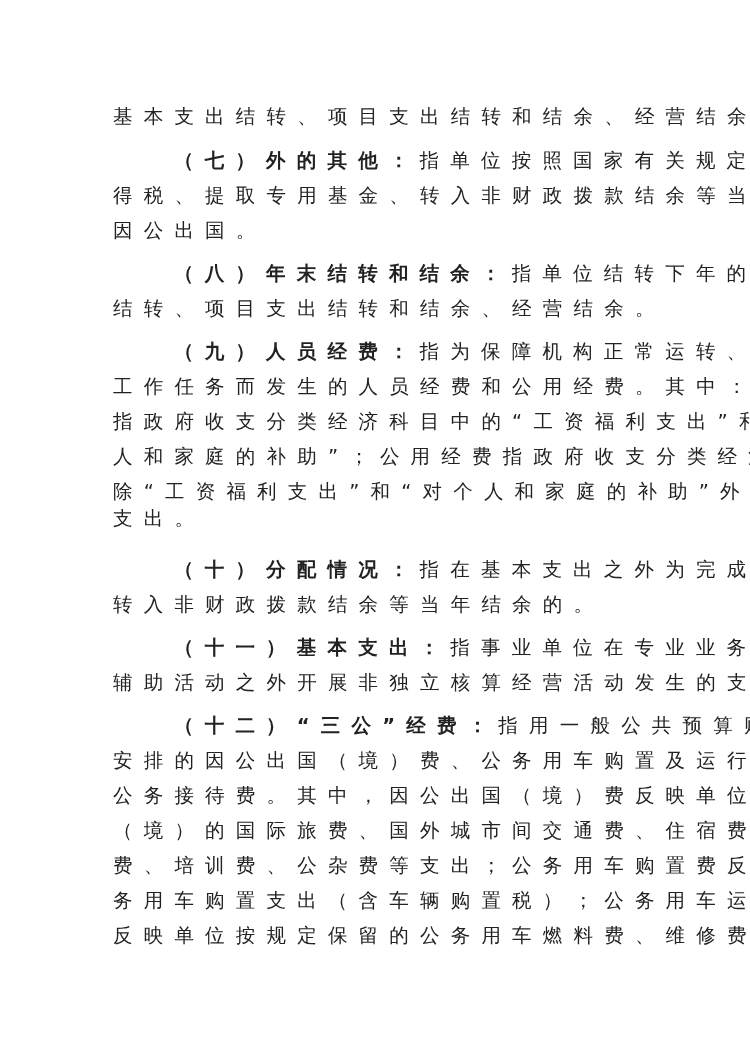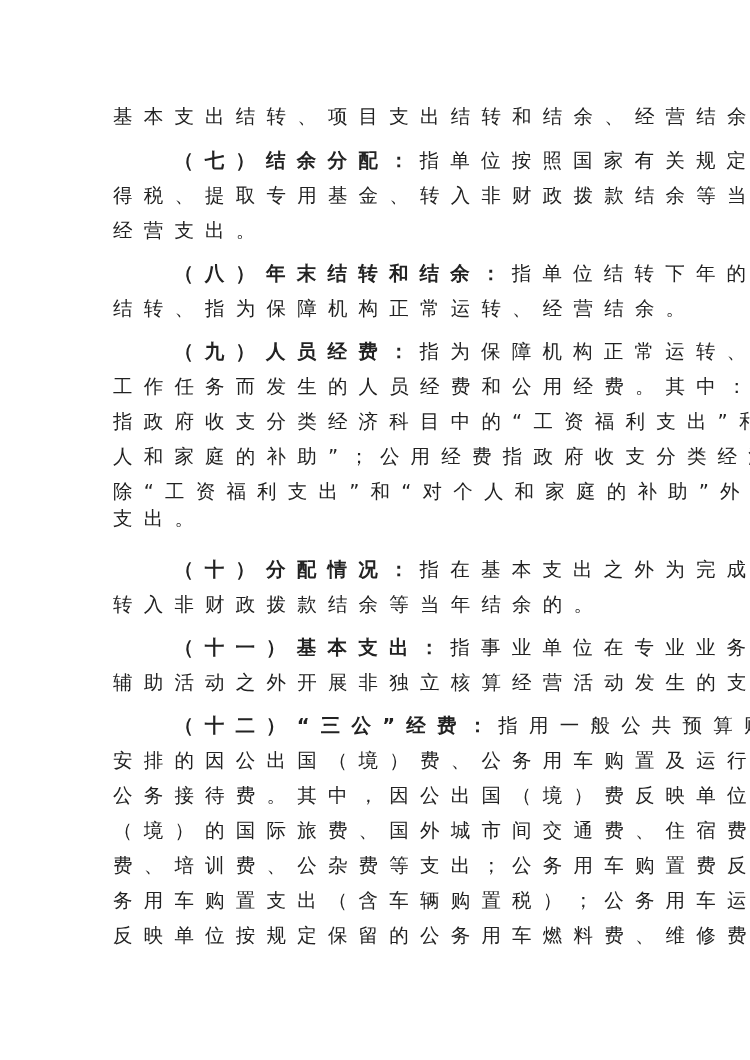--- a/index.html
+++ b/index.html
@@ -16,26 +16,26 @@
   .indent { padding-left: 61px; }
   .b { font-weight: bold; }
 </style>
 </head>
 <body>
 
 <div class="page">
 
   <div class="line" style="position:absolute;top:0">基本支出结转、项目支出结转和结余、经营结余。</div>
 
-  <div class="line indent" style="position:absolute;top:44px"><span class="b">（七）结余分配：</span><span>指单位按照国家有关规定，缴纳所</span></div>
+  <div class="line indent" style="position:absolute;top:44px"><span class="b">（七）外的其他：</span><span>指单位按照国家有关规定，缴纳所</span></div>
   <div class="line" style="position:absolute;top:79px">得税、提取专用基金、转入非财政拨款结余等当年结余的</div>
-  <div class="line" style="position:absolute;top:114px">经营支出。</div>
+  <div class="line" style="position:absolute;top:114px">因公出国。</div>
 
   <div class="line indent" style="position:absolute;top:157px"><span class="b">（八）年末结转和结余：</span><span>指单位结转下年的基本支出</span></div>
-  <div class="line" style="position:absolute;top:192px">结转、指为保障机构正常运转、经营结余。</div>
+  <div class="line" style="position:absolute;top:192px">结转、项目支出结转和结余、经营结余。</div>
 
   <div class="line indent" style="position:absolute;top:235px"><span class="b">（九）人员经费：</span><span>指为保障机构正常运转、完成日常</span></div>
   <div class="line" style="position:absolute;top:270px">工作任务而发生的人员经费和公用经费。其中：人员经费</div>
   <div class="line" style="position:absolute;top:305px">指政府收支分类经济科目中的“工资福利支出”和“对个</div>
   <div class="line" style="position:absolute;top:340px">人和家庭的补助”；公用经费指政府收支分类经济科目中</div>
   <div class="line" style="position:absolute;top:375px">除“工资福利支出”和“对个人和家庭的补助”外的其他</div>
   <div class="line" style="position:absolute;top:402px">支出。</div>
 
   <div class="line indent" style="position:absolute;top:453px"><span class="b">（十）分配情况：</span><span>指在基本支出之外为完成特定行政</span></div>
   <div class="line" style="position:absolute;top:488px">转入非财政拨款结余等当年结余的。</div>

